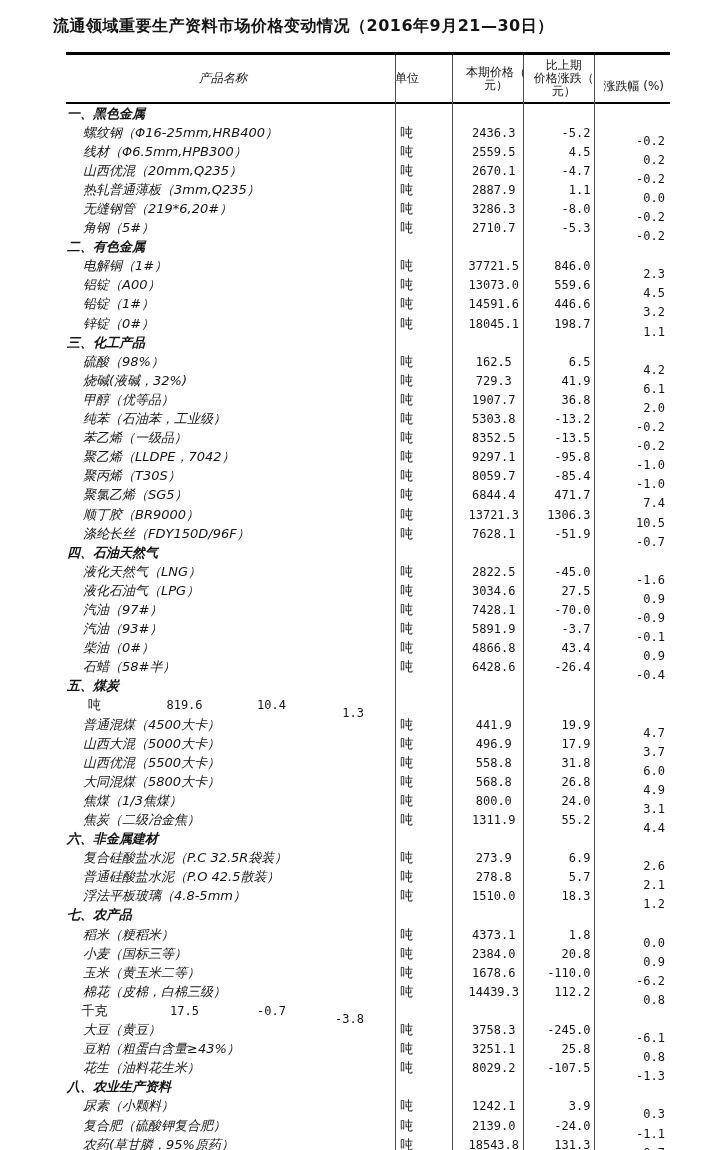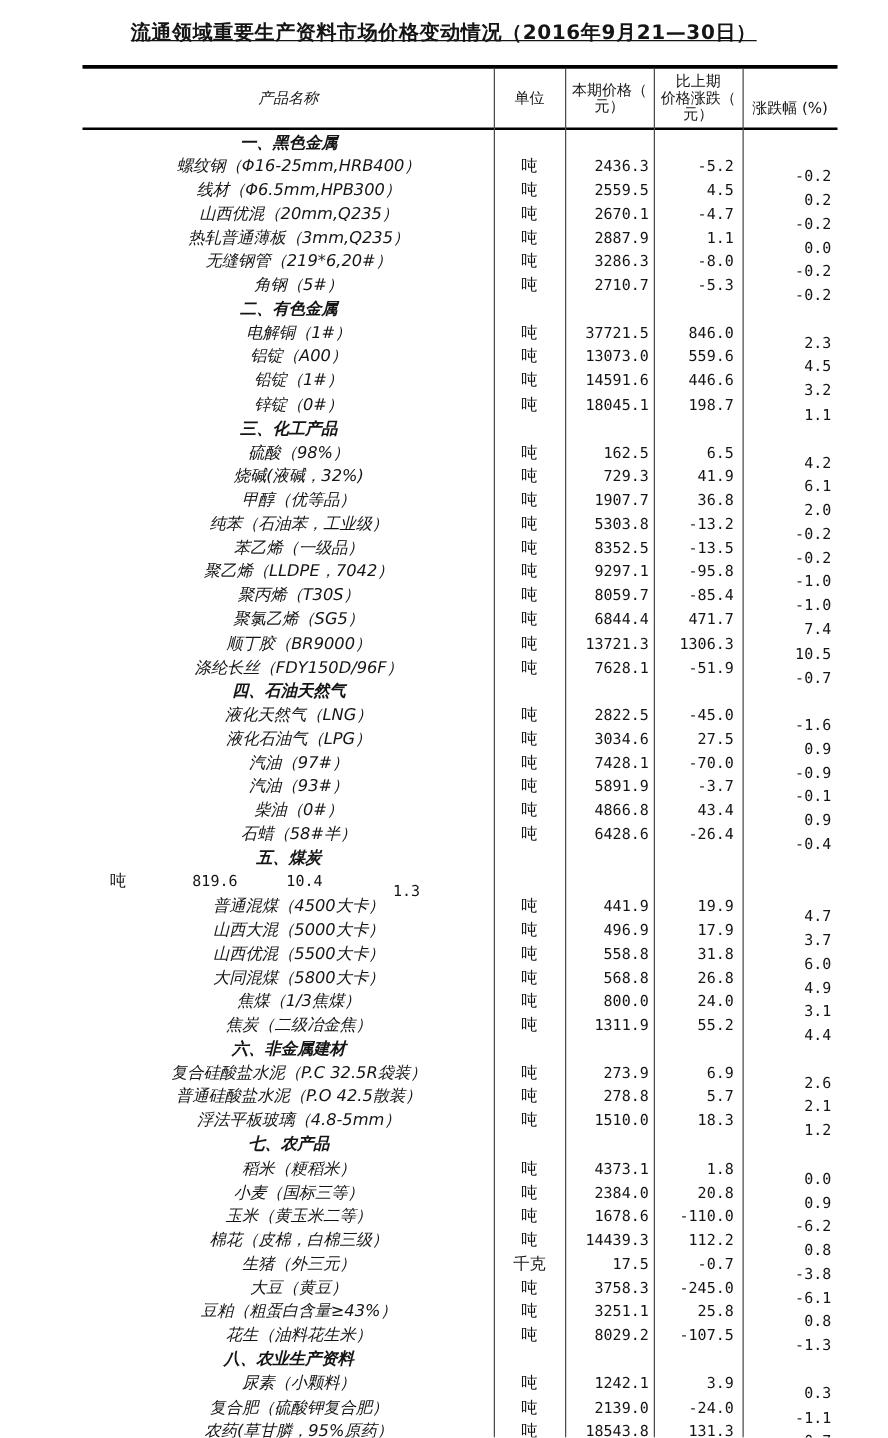--- a/index.html
+++ b/index.html
@@ -1,50 +1,49 @@
 <!DOCTYPE html>
 <html><head>
 <meta charset="utf-8">
 <style>
   * { margin:0; padding:0; box-sizing:border-box; }
   html,body { width:710px; height:1150px; background:#ffffff; overflow:hidden; }
   body { position:relative; font-family:"DejaVu Sans", sans-serif; color:#151515; }
 
   .title {
     position:absolute; top:16px; left:53px; width:604px;
-    text-align:center; font-size:16px; font-weight:bold; letter-spacing:.5px;
+    font-size:16px; font-weight:bold; letter-spacing:.5px;
     white-space:nowrap;
-    text-decoration:underline;
   }
 
   .tbl {
     position:absolute; top:52px; left:66px; width:604px; height:1098px;
     border-top:3px solid #000;
   }
   .vline { position:absolute; top:0; width:1px; height:1095px; background:#4d4d4d; }
 
   .thead {
     display:flex; height:49px; align-items:center;
     border-bottom:2px solid #000;
     font-size:12px; line-height:13px; text-align:center;
   }
   .th { white-space:pre-line; }
 
   .c0 { width:329px;font-style:italic; }
   .c1 { width:57px; }
-  .c2 { width:71px; }
+  .c2 { width:71px;margin-left:28px; }
   .c3 { width:71px; }
   .c4 { width:76px;margin-top:16px; }
 
   .row { display:flex; height:19.1px; align-items:center; font-size:13px; }
-  .name { padding-left:17px; white-space:nowrap; overflow:visible; text-align:center; }
+  .name { padding-left:17px; white-space:nowrap; overflow:visible; text-align:left; }
   .row.section .name { padding-left:1px; font-weight:bold; }
   .unit { text-align:center; }
   .num  { font-family:"DejaVu Sans Mono", monospace; font-size:12px; text-align:right; }
-  .price { padding-right:4px; }
+  .price { padding-right:4px;text-align:center; }
   .chg   { padding-right:7px; }
   .pct   { padding-right:5px; }
 </style>
 </head>
 <body>
 
 <div class="title">流通领域重要生产资料市场价格变动情况（2016年9月21—30日）</div>
 
 <div class="tbl">
   <div class="vline" style="left:329px"></div>
@@ -357,21 +356,20 @@
         <div class="num pct c4">-6.2</div>
       </div>
       <div class="row">
         <div class="name c0">棉花（皮棉，白棉三级）</div>
         <div class="unit c1">吨</div>
         <div class="num price c2">14439.3</div>
         <div class="num chg c3">112.2</div>
         <div class="num pct c4">0.8</div>
       </div>
       <div class="row">
-        <div class="name c0">生猪（外三元）</div>
         <div class="unit c1">千克</div>
         <div class="num price c2">17.5</div>
         <div class="num chg c3">-0.7</div>
         <div class="num pct c4">-3.8</div>
       </div>
       <div class="row">
         <div class="name c0">大豆（黄豆）</div>
         <div class="unit c1">吨</div>
         <div class="num price c2">3758.3</div>
         <div class="num chg c3">-245.0</div>

